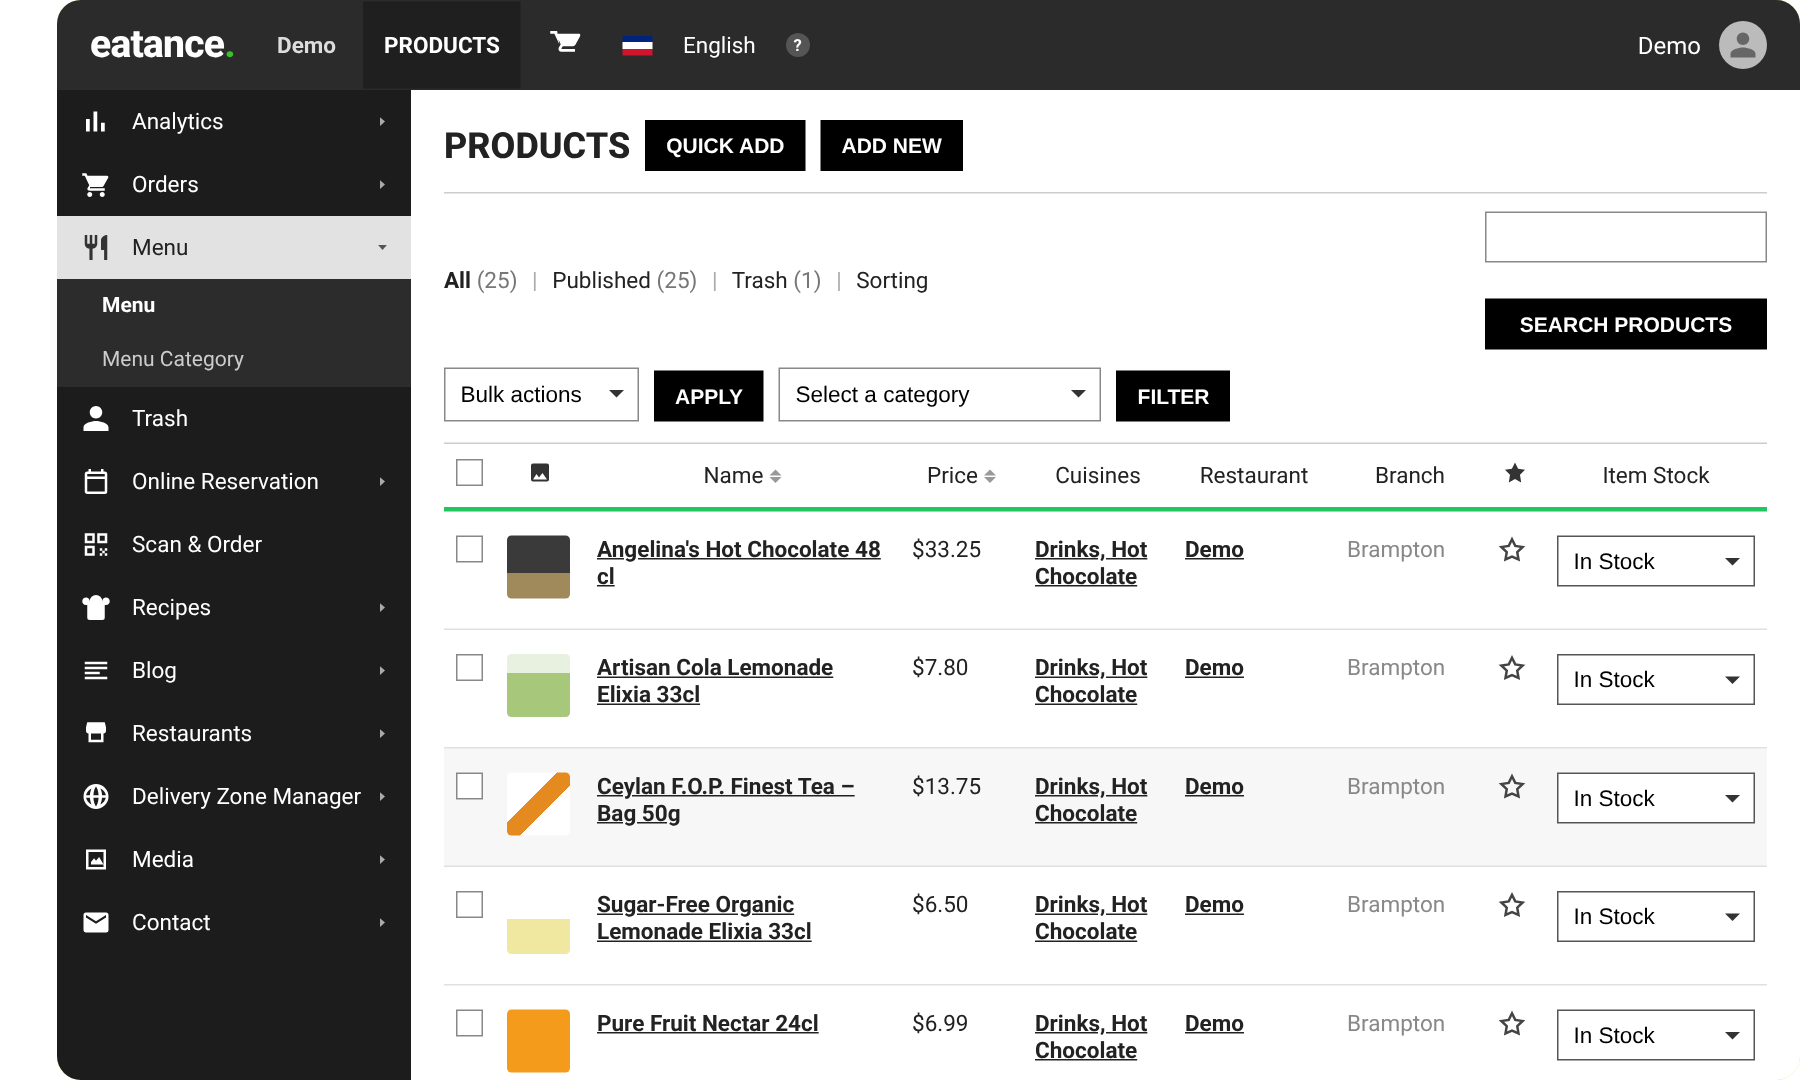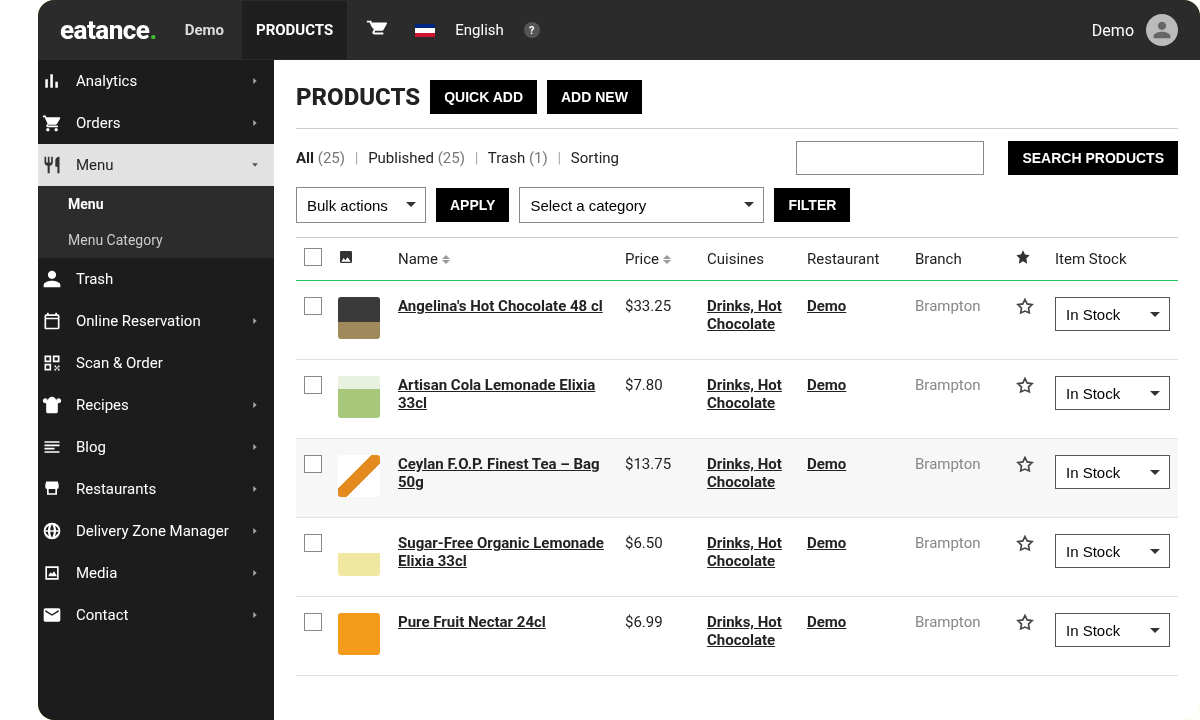--- a/index.html
+++ b/index.html
@@ -36,21 +36,21 @@
   .helpc { width:16px;height:16px;border-radius:50%;background:#555;display:inline-flex;align-items:center;justify-content:center;font-size:11px;font-weight:700;}
   .top-right { margin-left: auto; display:flex;align-items:center;gap:12px; }
   .avatar { width:32px;height:32px;border-radius:50%;background:#bbb;display:flex;align-items:center;justify-content:center;}
   .avatar svg{width:20px;height:20px;fill:#666;}
 
   
   .body { display:flex; height: calc(100% - 60px); }
 
   
   .sidebar { width: 236px; background:#1c1c1c; color:#fff; font-size:15px; overflow:hidden auto;}
-  .side-item { display:flex; align-items:center; gap:14px; padding:11px 4px; cursor:pointer; position:relative;}
+  .side-item { display:flex; align-items:center; gap:14px; padding:11px 16px; cursor:pointer; position:relative;}
   .side-item.active-group { background:#e2e2e2; color:#222; }
   .side-icon{width:20px;height:20px;display:flex;align-items:center;justify-content:center;flex-shrink:0;}
   .side-icon svg{width:20px;height:20px;fill:#fff;}
   .side-item.active-group .side-icon svg{fill:#333;}
   .side-arrow{position:absolute;right:14px;}
   .side-arrow svg{width:10px;height:10px;fill:#aaa;}
   .side-item.active-group .side-arrow svg{fill:#555;}
   .sub-group{background:#2c2c2c;}
   .sub-item{padding:10px 16px 10px 30px;cursor:pointer;font-size:14px;}
   .sub-item.selected{color:#fff;font-weight:700;}
@@ -62,43 +62,43 @@
   .page-title{font-size:24px;font-weight:800;}
   .btn-black{background:#000;color:#fff;border:none;padding:9px 14px;font-size:14px;font-weight:800;cursor:pointer;}
   .divider{border-top:1px solid #ccc;margin:14px 0 12px 0;}
 
   .filters-row{display:flex;align-items:center;justify-content:space-between;margin-bottom:12px;}
   .view-links{font-size:15px;color:#333;}
   .view-links span.muted{color:#777;}
   .view-links a{color:#222;cursor:pointer;}
   .view-links a.bold{font-weight:700;}
   .sep{color:#aaa;margin:0 6px;}
-  .search-wrap{display:flex;gap:24px;}
+  .search-wrap{display:flex;gap:24px;flex-direction:column;}
   .search-input{border:1px solid #888;height:34px;width:188px;padding:0 8px;font-size:14px;}
-  .actions-row{display:flex;align-items:center;gap:10px;margin-bottom:14px;}
+  .actions-row{display:flex;align-items:flex-end;gap:10px;margin-bottom:14px;}
   .select{border:1px solid #888;background:#fff;height:36px;padding:0 30px 0 10px;font-size:15px;appearance:none;position:relative;cursor:pointer;}
   .select-wrap{position:relative;display:inline-block;}
   .select-wrap::after{content:"";position:absolute;right:10px;top:15px;border:5px solid transparent;border-top-color:#333;pointer-events:none;}
   .pager{margin-left:auto;display:flex;align-items:center;gap:8px;font-size:15px;color:#555;}
   .pager .btn-page{width:30px;height:30px;display:flex;align-items:center;justify-content:center;border:1px solid #000;background:#000;color:#fff;cursor:pointer;}
   .pager .btn-page.disabled{background:transparent;border:none;color:#aaa;cursor:default;}
   .pager input{width:40px;height:30px;text-align:center;border:1px solid #888;}
 
   
   table.products{width:100%;border-collapse:collapse;font-size:15px;}
-  table.products thead th{text-align:left;border-top:1px solid #ccc;border-bottom:1px solid #22c55e;padding:10px 8px;font-weight:400;color:#222;background:#fff;}
+  table.products thead th{text-align:center;border-top:1px solid #ccc;border-bottom:3px solid #22c55e;padding:10px 8px;font-weight:400;color:#222;background:#fff;}
   table.products tbody td{border-bottom:1px solid #e0e0e0;padding:16px 8px;vertical-align:top;}
   table.products tbody tr.alt td{background:#f7f7f7;}
   .chk{width:18px;height:18px;border:1px solid #888;display:inline-block;background:#fff;}
   .thumb{width:42px;height:42px;border-radius:3px;background:#888;display:inline-block;}
   .pname{color:#222;font-weight:700;text-decoration:underline;cursor:pointer;}
   .linku{color:#222;font-weight:700;text-decoration:underline;cursor:pointer;}
   .branch{color:#888;}
   .star svg{width:20px;height:20px;fill:none;stroke:#444;stroke-width:2;}
-  .stock-select{border:1px solid #555;height:34px;width:115px;font-size:15px;}
+  .stock-select{border:1px solid #555;height:34px;width:132px;font-size:15px;}
   .sort-caret{display:inline-flex;flex-direction:column;margin-left:4px;vertical-align:middle;}
   .sort-caret span{width:0;height:0;border:4px solid transparent;}
   .sort-caret .up{border-bottom-color:#999;margin-bottom:1px;}
   .sort-caret .dn{border-top-color:#999;}
   .img-icon svg{width:16px;height:16px;fill:#333;}
   .star-th svg{width:16px;height:16px;fill:#333;}
 
   
   .th1{background:linear-gradient(180deg,#3a3a3a 60%,#a0895a 60%);}
   .th2{background:linear-gradient(180deg,#e8f0df 30%,#a7c77a 30%);}
@@ -302,21 +302,21 @@
       </div>
 
       <div class="actions-row">
         <span class="select-wrap">
           <select class="select" style="width:130px">
             <option>Bulk actions</option>
           </select>
         </span>
         <button class="btn-black">APPLY</button>
         <span class="select-wrap">
-          <select class="select" style="width:245px">
+          <select class="select" style="width:215px">
             <option>Select a category</option>
           </select>
         </span>
         <button class="btn-black">FILTER</button>
 
       </div>
 
       <table class="products">
         <thead>
           <tr>

